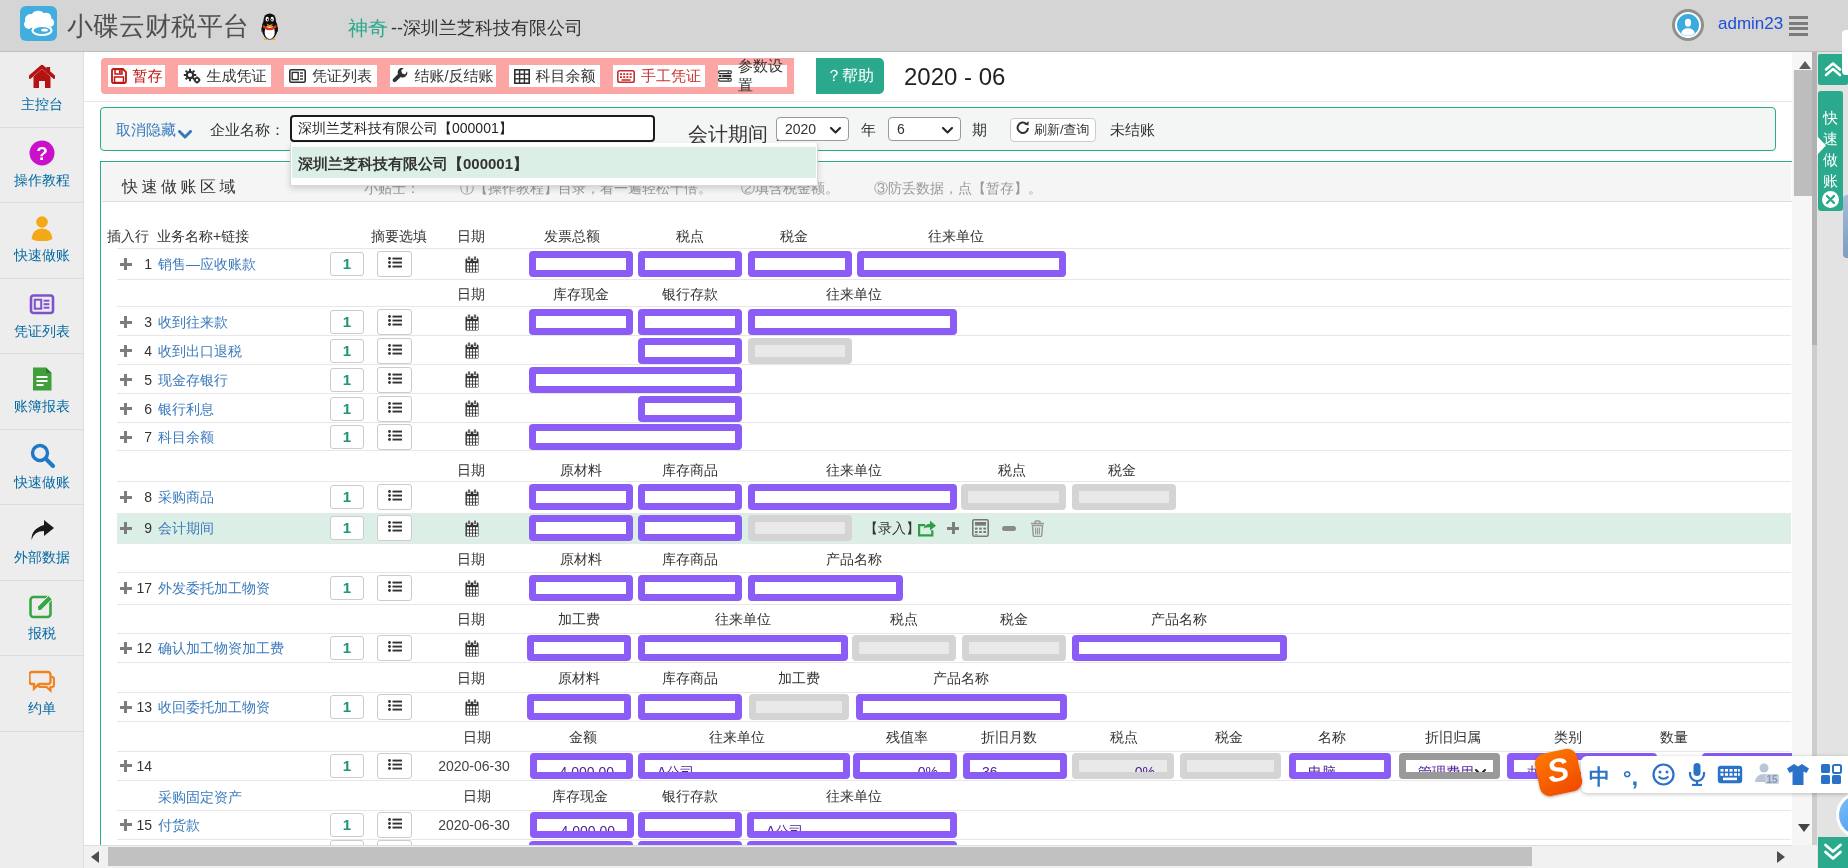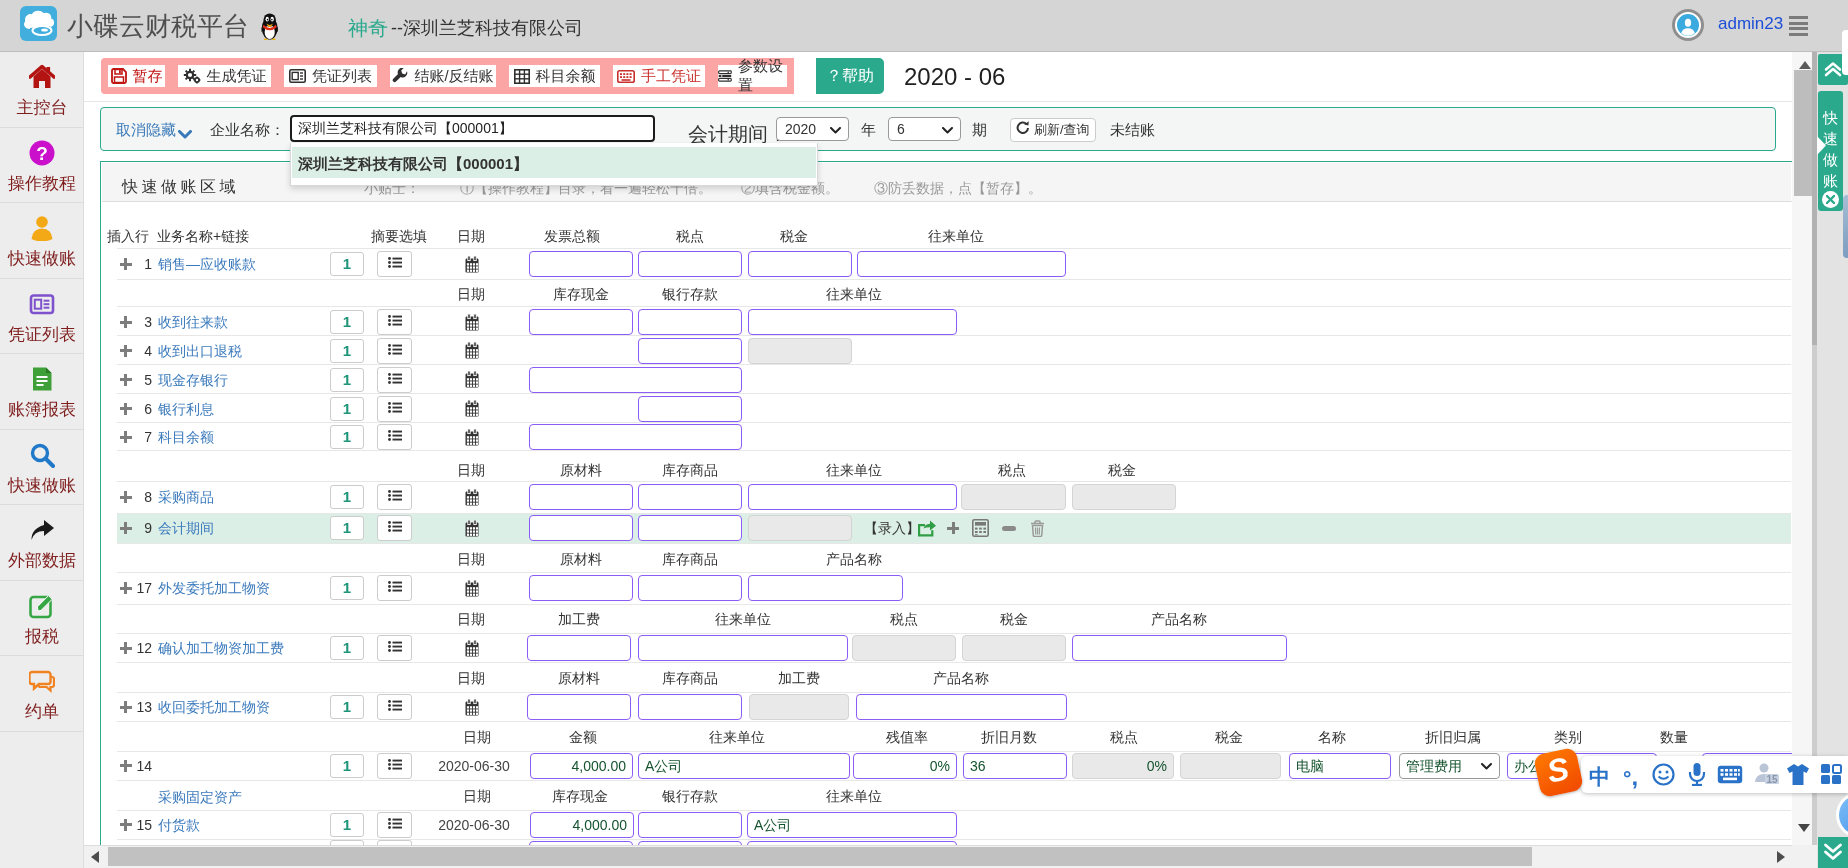--- a/index.html
+++ b/index.html
@@ -1,31 +1,31 @@
 <!DOCTYPE html>
 <html><head><meta charset="utf-8">
 <style>
 *{margin:0;padding:0;box-sizing:border-box;font-family:"Liberation Sans",sans-serif}
 #pg{position:relative;width:1848px;height:868px;background:#fff;overflow:hidden}
 .ab{position:absolute;white-space:nowrap}
 .hd{position:absolute;font-size:14px;color:#333;white-space:nowrap}
 .lk{position:absolute;font-size:14px;color:#3b7abc;white-space:nowrap}
 .num{position:absolute;font-size:14px;color:#333;text-align:right;width:20px}
-.in{position:absolute;height:26px;background:#fff;border:1px solid #8b5cf6;border-radius:4px;font-size:14px;color:#14532d;line-height:24px;padding:0 6px;overflow:hidden}
+.in{position:absolute;height:26px;background:#fff;border:7px solid #8b5cf6;border-radius:4px;font-size:14px;color:#4c1d95;line-height:24px;padding:0 12px;overflow:hidden}
 .ing{background:#e9e9e9;border-color:#d4d4d4}
 .b1{position:absolute;width:34px;height:24px;background:#fff;border:1px solid #ccc;border-radius:3px;color:#1e9478;font-weight:bold;font-size:15px;text-align:center;line-height:22px}
 .bl{position:absolute;width:35px;height:26px;background:#fff;border:1px solid #ccc;border-radius:3px;text-align:center;line-height:22px}
 .px{position:absolute;width:12px;height:12px}
 .px:before{content:"";position:absolute;left:0;top:4.5px;width:12px;height:3.2px;background:#7d7d7d}
 .px:after{content:"";position:absolute;left:4.5px;top:0;width:3.2px;height:12px;background:#7d7d7d}
 .bb{position:absolute;left:117px;width:1674px;height:1px;background:#e7e7e7}
 .tbtn{position:absolute;top:58px;height:36px;background:#fff;border:7px solid #fca5a5;display:flex;align-items:center;justify-content:center;font-size:15px;color:#333;gap:6px}
 .sel{position:absolute;height:24px;background:#fff;border:1px solid #999;border-radius:4px;font-size:14px;color:#333;line-height:22px;padding:0 8px}
 .sideit{position:absolute;left:0;width:84px;height:75.5px;border-bottom:1px solid #dcdcdc;text-align:center}
-.sideit .lbl{position:absolute;top:44px;width:100%;font-size:17px;color:#7f1d1d}
+.sideit .lbl{position:absolute;top:44px;width:100%;font-size:14px;color:#0369a1}
 .sideit svg{position:absolute;top:12px;left:29px}
 </style></head><body>
 <div id="pg">
 
 <div class="ab" style="left:0;top:0;width:1848px;height:52px;background:#d5d5d5;border-bottom:1px solid #bdbdbd"></div>
 <div class="ab" style="left:20px;top:6px;width:37px;height:35px;background:#41aede;border-radius:6px"><svg width="37" height="35" viewBox="0 0 37 35" style="">
         <g fill="none" stroke="#fff" stroke-width="2.2" stroke-linejoin="round">
           <path d="M10 22 C5 22 4 18 6.5 15.5 C5 11 9 8 12.5 9.5 C14 5 21 4.5 23 8.5 C27 6.5 31 9 30 13 C34 14 34 19 30 20" fill="#fff"></path>
         </g>
         <ellipse cx="22" cy="24.5" rx="9.5" ry="4.6" fill="none" stroke="#fff" stroke-width="2"></ellipse>

